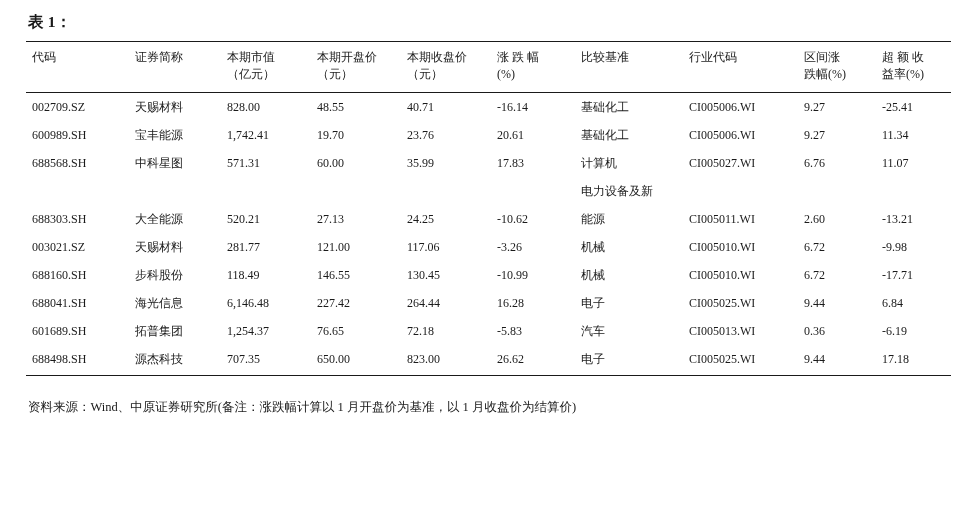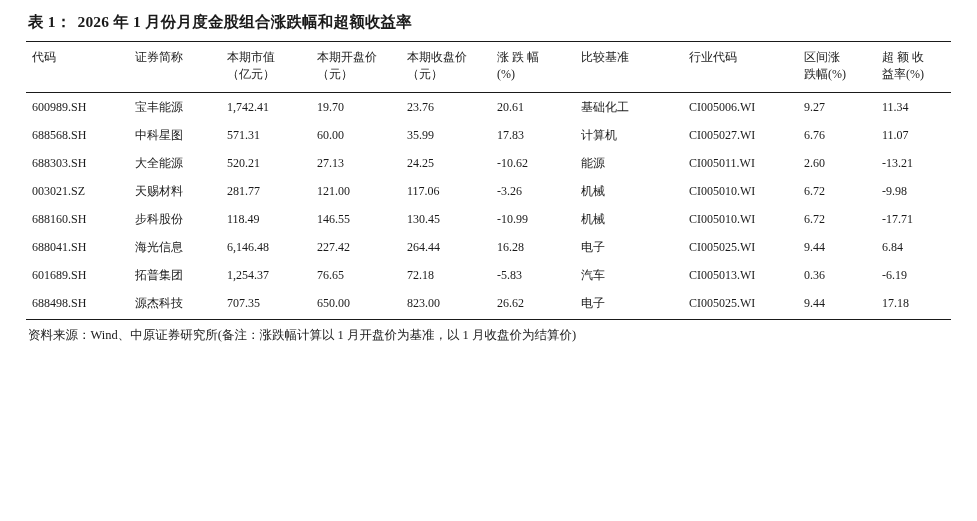--- a/index.html
+++ b/index.html
@@ -65,20 +65,21 @@
     width: 925px;
     border-top: 1px solid #1a1a1a;
     margin-top: 2px;
   }
   .source {
     width: 925px;
     font-size: 12.5px;
     padding: 7px 2px 0 2px;
     line-height: 1.4;
     white-space: nowrap;
+    margin-top: 16px;
   }
   .hdr-2line span {
     display: block;
   }
   
   col.c0 { width: 103px; }
   col.c1 { width: 92px; }
   col.c2 { width: 90px; }
   col.c3 { width: 90px; }
   col.c4 { width: 90px; }
@@ -88,21 +89,20 @@
   col.c8 { width: 78px; }
   col.c9 { width: 75px; }
 </style>
 </head>
 <body>
 
 <div class="page">
 
   <div class="title-row">
     <span class="title-label">表 1：</span>
-    <span class="title-text">2026 年 1 月份月度金股组合涨跌幅和超额收益率</span>
   </div>
 
   <table class="data">
     <colgroup>
       <col class="c0">
         <col class="c1">
         <col class="c2">
         <col class="c3">
         <col class="c4">
       <col class="c5">
@@ -150,20 +150,32 @@
           <span>跌幅(%)</span>
         </th>
         <th class="hdr-2line">
           <span>超 额 收</span>
           <span>益率(%)</span>
         </th>
       </tr>
     </thead>
     <tbody>
       <tr>
+        <td>002709.SZ</td>
+        <td>天赐材料</td>
+        <td>828.00</td>
+        <td>48.55</td>
+        <td>40.71</td>
+        <td>-16.14</td>
+        <td>基础化工</td>
+        <td>CI005006.WI</td>
+        <td>9.27</td>
+        <td>-25.41</td>
+      </tr>
+      <tr>
         <td>600989.SH</td>
         <td>宝丰能源</td>
         <td>1,742.41</td>
         <td>19.70</td>
         <td>23.76</td>
         <td>20.61</td>
         <td>基础化工</td>
         <td>CI005006.WI</td>
         <td>9.27</td>
         <td>11.34</td>
@@ -174,20 +186,32 @@
         <td>571.31</td>
         <td>60.00</td>
         <td>35.99</td>
         <td>17.83</td>
         <td>计算机</td>
         <td>CI005027.WI</td>
         <td>6.76</td>
         <td>11.07</td>
       </tr>
       <tr>
+        <td></td>
+        <td></td>
+        <td></td>
+        <td></td>
+        <td></td>
+        <td></td>
+        <td>电力设备及新</td>
+        <td></td>
+        <td></td>
+        <td></td>
+      </tr>
+      <tr>
         <td>688303.SH</td>
         <td>大全能源</td>
         <td>520.21</td>
         <td>27.13</td>
         <td>24.25</td>
         <td>-10.62</td>
         <td>能源</td>
         <td>CI005011.WI</td>
         <td>2.60</td>
         <td>-13.21</td>

